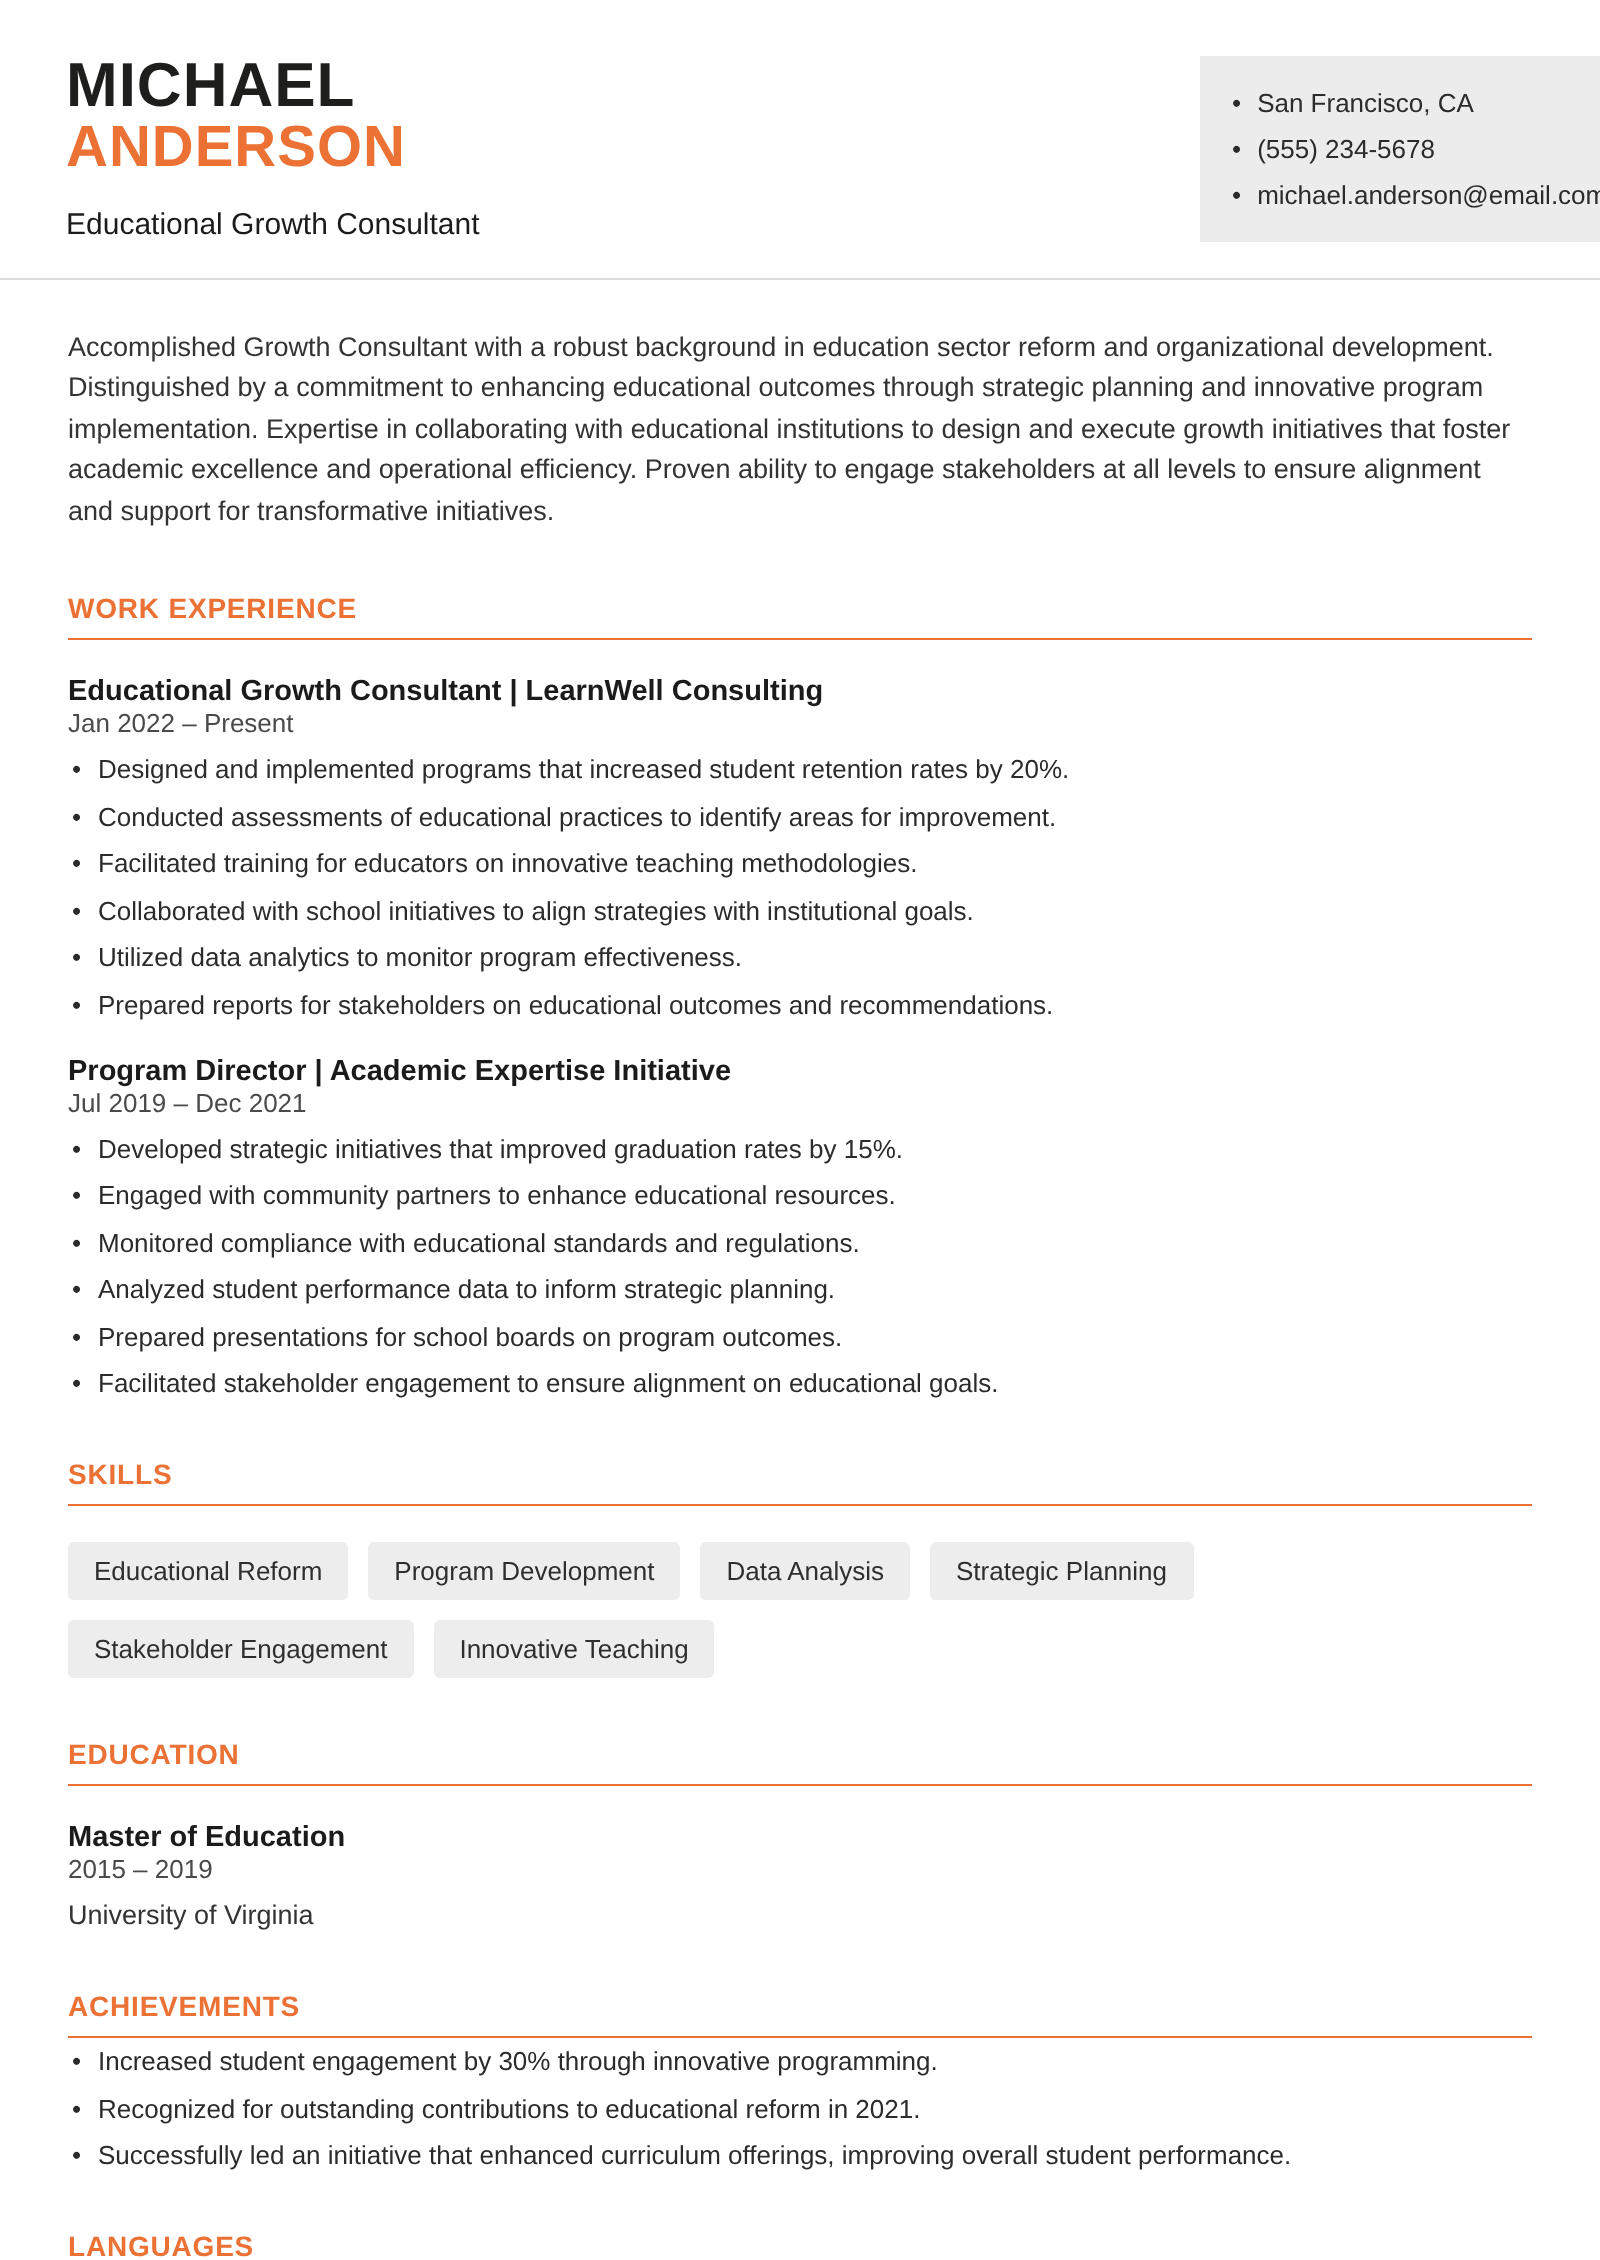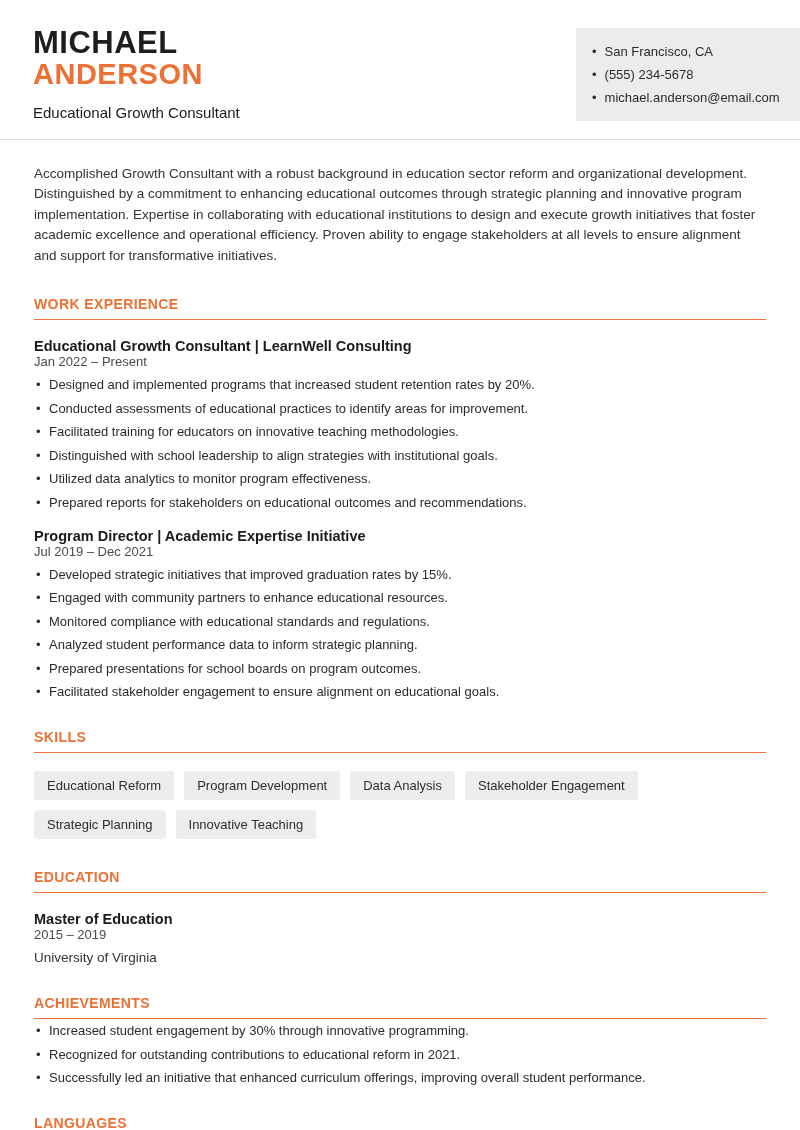--- a/index.html
+++ b/index.html
@@ -25,21 +25,21 @@
   .header{
     display:flex;justify-content:space-between;align-items:flex-end;
     padding:26px 0 0 33px;
   }
   .name{line-height:1.08;font-weight:800;letter-spacing:0.5px;}
   .name .first{display:block;font-size:31px;color:var(--name-dark);}
   .name .last{display:block;font-size:29px;color:var(--accent);}
   .job-title{margin-top:13px;font-size:15px;color:#1B1B1B;}
   .contact-box{
     background:var(--contact-bg);
-    width:224px;min-height:86px;
+    width:200px;min-height:86px;
     padding:12px 14px 12px 16px;
     font-size:13px;color:#2B2B2B;
   }
   .contact-row{line-height:23px;display:flex;align-items:baseline;}
   .contact-row::before{content:"•";margin-right:8px;color:#2B2B2B;}
   .header-divider{border-bottom:1px solid var(--divider);margin-top:18px;width:100%;}
 
   
   .content{padding:0 34px;}
   .summary{margin-top:24px;font-size:13.5px;line-height:20.5px;color:#333;}
@@ -118,21 +118,21 @@
 
       <article class="job">
         <div class="job-header">
           <h3>Educational Growth Consultant | LearnWell Consulting</h3>
           <span class="dates">Jan 2022 – Present</span>
         </div>
         <ul class="bullets">
           <li>Designed and implemented programs that increased student retention rates by 20%.</li>
           <li>Conducted assessments of educational practices to identify areas for improvement.</li>
           <li>Facilitated training for educators on innovative teaching methodologies.</li>
-          <li>Distinguished with school leadership to align strategies with institutional goals.</li>
+          <li>Collaborated with school initiatives to align strategies with institutional goals.</li>
           <li>Utilized data analytics to monitor program effectiveness.</li>
           <li>Prepared reports for stakeholders on educational outcomes and recommendations.</li>
         </ul>
       </article>
 
       <article class="job">
         <div class="job-header">
           <h3>Program Director | Academic Expertise Initiative</h3>
           <span class="dates">Jul 2019 – Dec 2021</span>
         </div>
@@ -146,22 +146,22 @@
         </ul>
       </article>
     </section>
 
     <section>
       <h2 class="section-heading">SKILLS</h2>
       <div class="pills">
         <span class="pill">Educational Reform</span>
         <span class="pill">Program Development</span>
         <span class="pill">Data Analysis</span>
+        <span class="pill">Strategic Planning</span>
         <span class="pill">Stakeholder Engagement</span>
-        <span class="pill">Strategic Planning</span>
         <span class="pill">Innovative Teaching</span>
       </div>
     </section>
 
     <section>
       <h2 class="section-heading">EDUCATION</h2>
       <div class="edu-entry">
         <div class="job-header">
           <h3>Master of Education</h3>
           <span class="dates">2015 – 2019</span>

